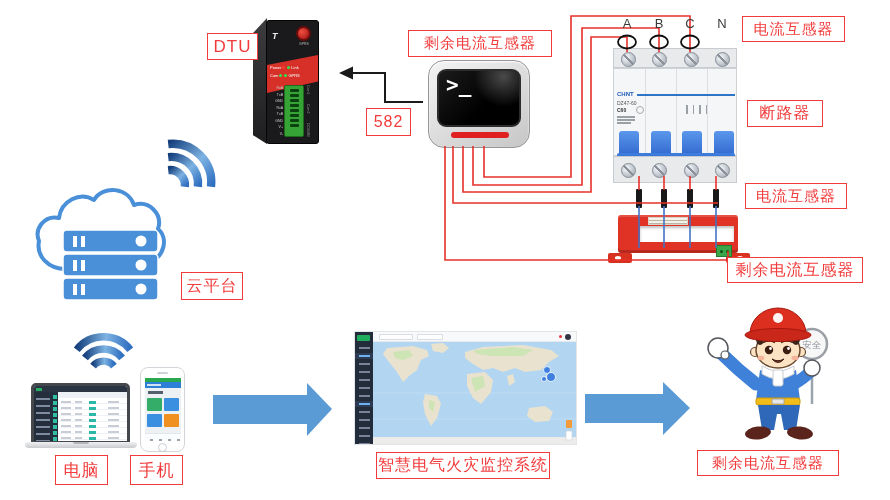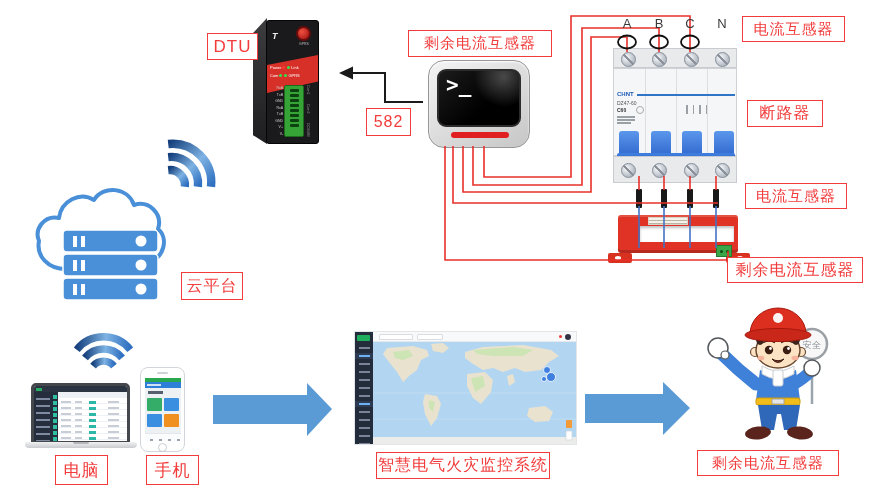--- a/index.html
+++ b/index.html
@@ -369,15 +369,15 @@
 
 <div class="tag" style="left:207px;top:33px;width:51px;height:27px;font-size:17px;">DTU</div>
 <div class="tag" style="left:366px;top:108px;width:45px;height:28px;font-size:16px;">582</div>
 <div class="tag" style="left:408px;top:30px;width:144px;height:27px;font-size:15px;">剩余电流互感器</div>
 <div class="tag" style="left:742px;top:16px;width:103px;height:26px;font-size:15px;">电流互感器</div>
 <div class="tag" style="left:747px;top:100px;width:76px;height:27px;font-size:16px;">断路器</div>
 <div class="tag" style="left:745px;top:183px;width:102px;height:26px;font-size:15px;">电流互感器</div>
 <div class="tag" style="left:727px;top:257px;width:136px;height:26px;font-size:16px;">剩余电流互感器</div>
 <div class="tag" style="left:181px;top:272px;width:62px;height:28px;font-size:16px;">云平台</div>
 <div class="tag" style="left:55px;top:455px;width:53px;height:30px;font-size:17px;">电脑</div>
-<div class="tag" style="left:146px;top:455px;width:53px;height:30px;font-size:17px;">手机</div>
+<div class="tag" style="left:130px;top:455px;width:53px;height:30px;font-size:17px;">手机</div>
 <div class="tag" style="left:376px;top:452px;width:174px;height:27px;font-size:16px;">智慧电气火灾监控系统</div>
 <div class="tag" style="left:697px;top:450px;width:142px;height:26px;font-size:15px;">剩余电流互感器</div>
 
 </body></html>

